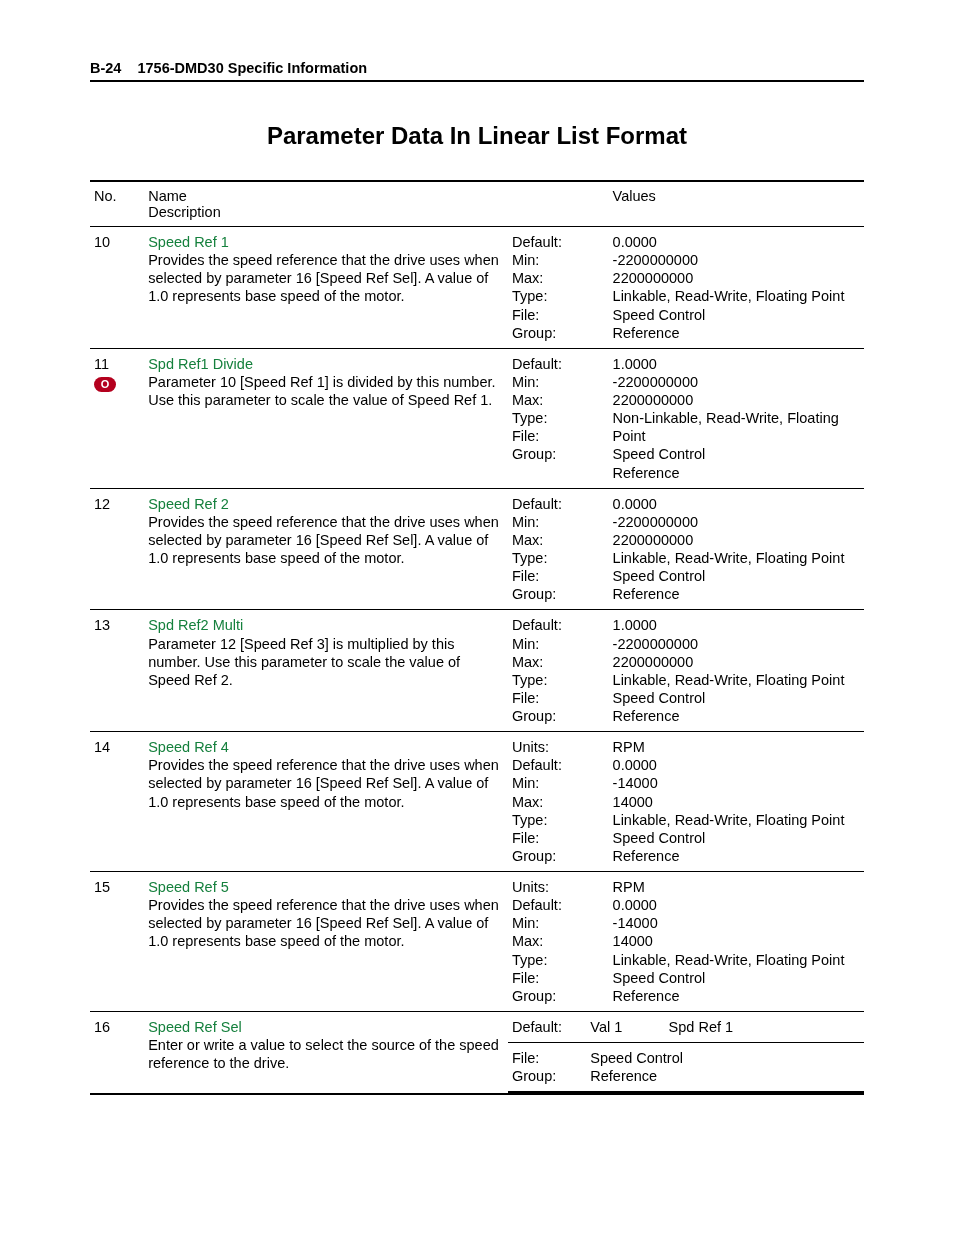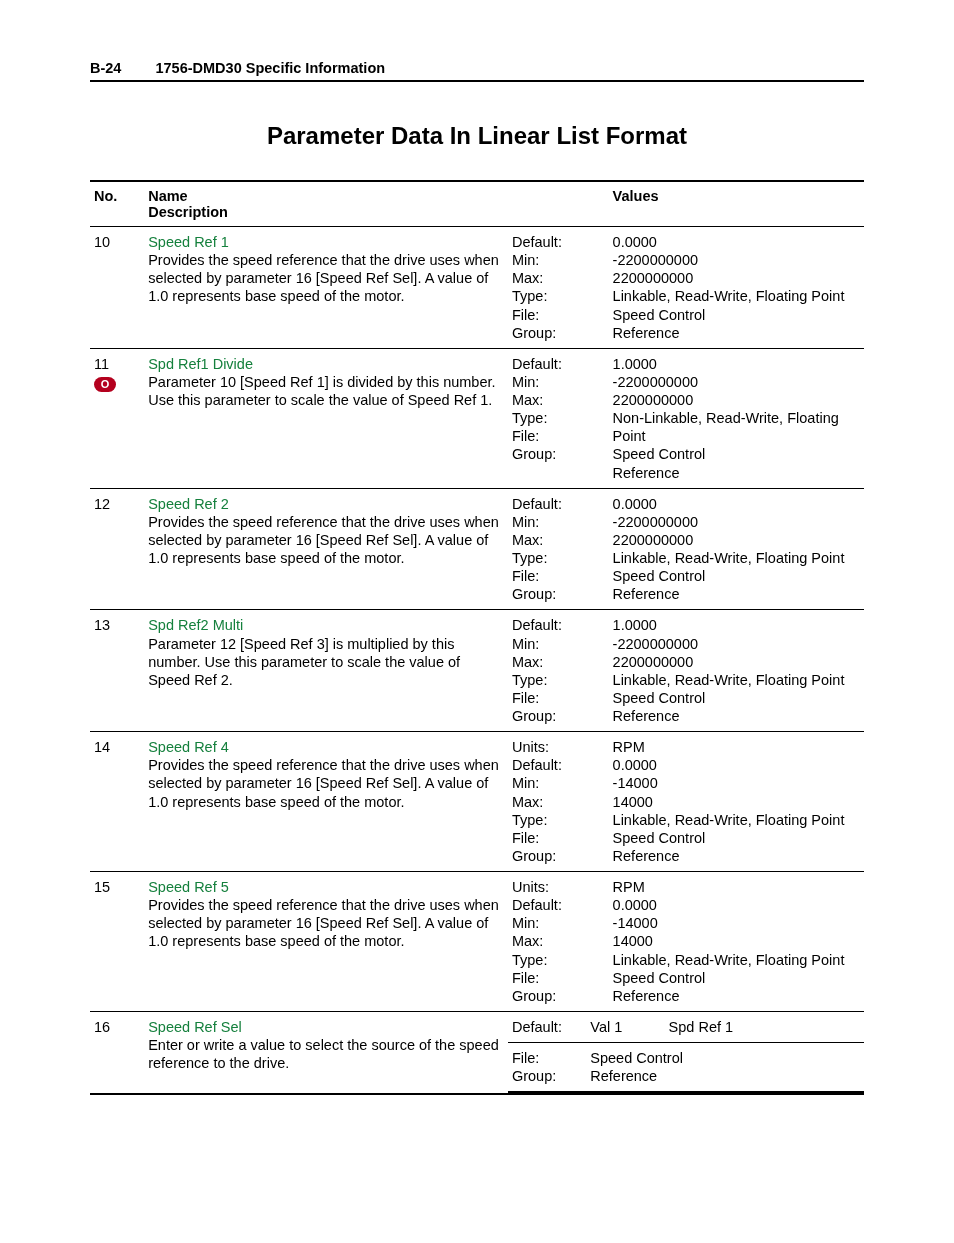--- a/index.html
+++ b/index.html
@@ -14,40 +14,40 @@
     margin-bottom: 40px;
     padding-bottom: 4px;
   }
   .page-number {
     font-weight: bold;
     display: inline;
   }
   .header-title {
     font-weight: bold;
     display: inline;
-    margin-left: 30px;
+    margin-left: 12px;
   }
   .main-title {
     text-align: center;
     font-weight: bold;
     font-size: 24px;
     margin-bottom: 30px;
   }
   table.param-table {
     width: 100%;
     border-collapse: collapse;
     font-size: 14.5px;
   }
   table.param-table > thead > tr {
     border-top: 2px solid #000;
     border-bottom: 1.5px solid #000;
   }
   table.param-table th {
     text-align: left;
-    font-weight: bold;
+    font-weight: normal;
     padding: 6px 6px 6px 4px;
     vertical-align: top;
   }
   table.param-table tbody tr {
     border-bottom: 0.6px solid #000;
   }
   table.param-table tbody tr:last-child {
     border-bottom: 2px solid #000;
   }
   table.param-table td {

